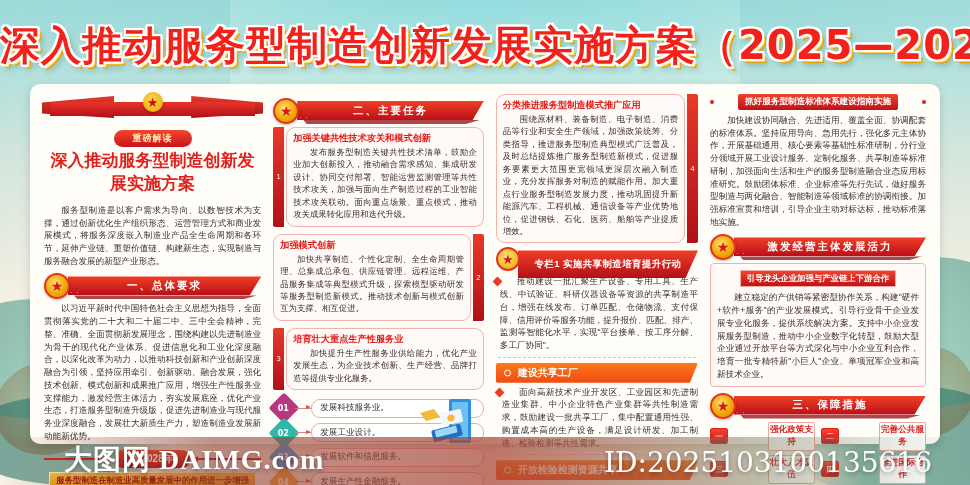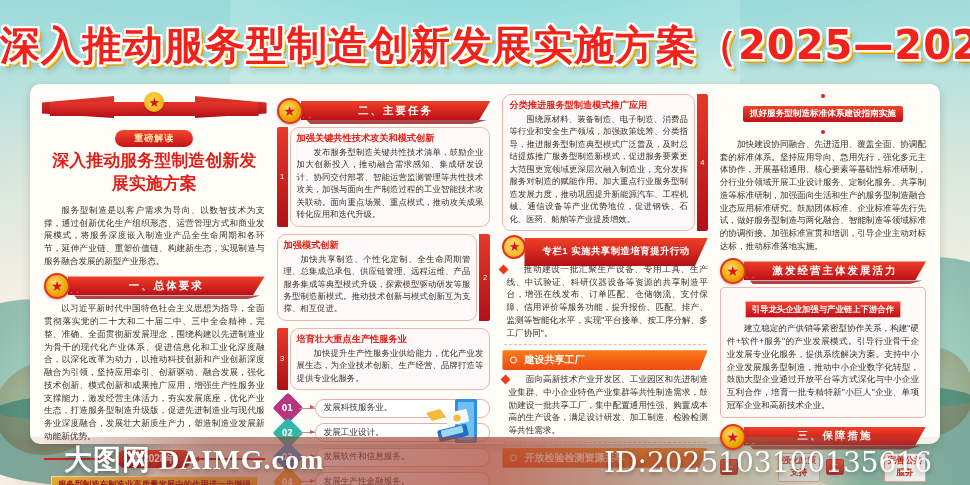--- a/index.html
+++ b/index.html
@@ -104,21 +104,21 @@
   .pill-row{display:flex;align-items:center;gap:4px;margin:8px 0 4px 0;}
   .pill-row .ln{flex:1;height:2px;background:#e0201a;position:relative;}
   .pill-row .ln::after{content:"";position:absolute;right:-1px;top:-2px;
     border-left:5px solid #e0201a;border-top:3px solid transparent;border-bottom:3px solid transparent;}
   .pill-row .ln.r::after{left:-1px;right:auto;border-left:none;border-right:5px solid #e0201a;}
   .pill{
     background:linear-gradient(180deg,#f0432b,#c0121a);color:#fff;
     font-size:10px;font-weight:bold;padding:2px 16px;border-radius:8px;
   }
   .subpill{
-    display:block;margin:8px auto 4px auto;text-align:center;
+    display:block;margin:1px auto 4px auto;text-align:center;
     background:linear-gradient(180deg,#f6c344,#e79a12);
     color:#9c1111;font-size:8.4px;font-weight:bold;
     border-radius:0;padding:2px 6px;width:fit-content;max-width:96%;
     border:1px solid #fff0bb;
   }
   .creambox{background:#fdf7e9;border-radius:3px;padding:4px 5px;}
 
   
   .task{position:relative;margin:0 0 7px 0;padding-left:13px;}
   .task .num{
@@ -180,21 +180,21 @@
   .diamond-bullet{position:relative;}
   .diamond-bullet::before{
     content:"";position:absolute;left:-6px;top:3px;width:7px;height:7px;
     background:#ef3a20;transform:rotate(45deg);
   }
   .dashline{border-top:1px dashed #f0b9b1;margin:5px 2px;}
   .framebox{border:1px solid #f3b3ad;border-radius:4px;padding:5px 6px;background:#fffaf8;}
 
   
   .tag-head{
-    display:flex;align-items:center;gap:4px;margin:2px 0 4px 0;justify-content:space-between;flex-direction:column;
+    display:flex;align-items:center;gap:12px;margin:2px 0 4px 0;justify-content:space-between;
   }
   .tag-head .dash{flex:1;height:1px;background:#e0201a;position:relative;}
   .tag-head .dot{width:4px;height:4px;border-radius:50%;background:#e0201a;flex:0 0 auto;}
   .tag-head .tg{
     background:linear-gradient(180deg,#f0432b,#bd111a);color:#fff;
     font-size:8.6px;font-weight:bold;padding:2px 7px;border-radius:2px;white-space:nowrap;
   }
   .measure-grid{display:flex;flex-wrap:wrap;gap:4px 6px;margin:5px 0 4px 0;}
   .mitem{display:flex;align-items:center;gap:4px;width:calc(50% - 3px);}
   .mnum{

